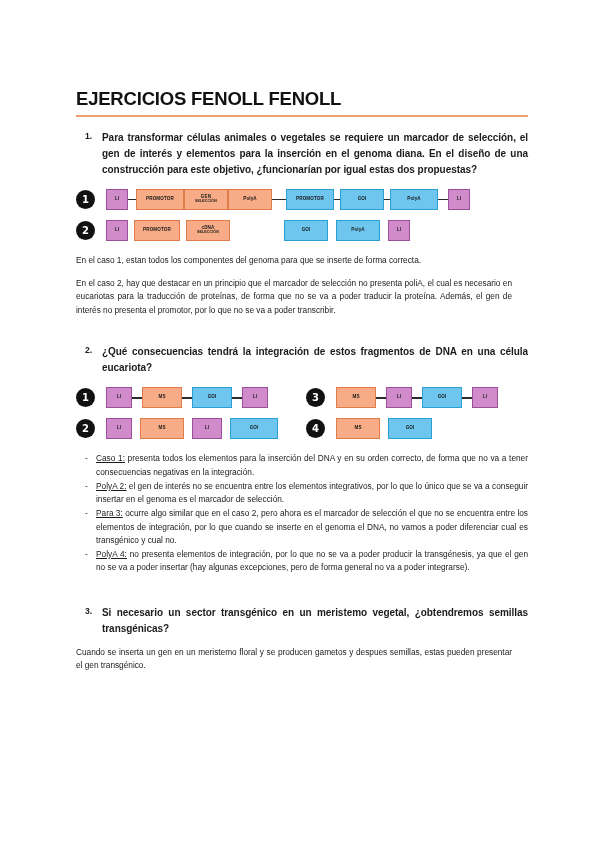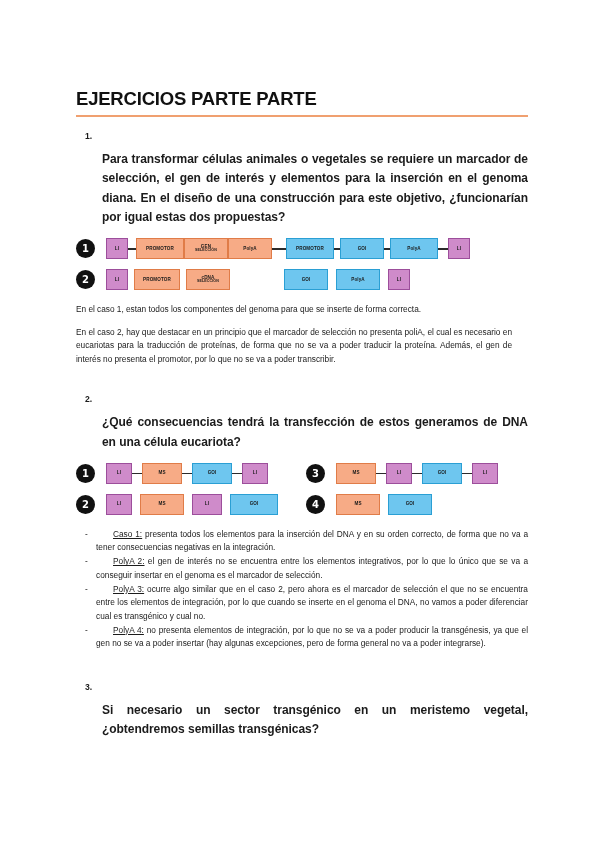--- a/index.html
+++ b/index.html
@@ -51,26 +51,25 @@
   .q-num {
     width: 26px;
     flex: 0 0 26px;
     font-size: 8.6px;
     font-weight: bold;
     line-height: 1.62;
     padding-left: 9px;
   }
   .q-text {
     flex: 1;
-    font-size: 12px;
+    font-size: 10px;
     font-weight: bold;
     line-height: 1.62;
     text-align: justify;
     letter-spacing: -0.05px;
-    margin-top: 20px;
   }
 
   
   .para {
     font-size: 8.3px;
     line-height: 1.62;
     text-align: justify;
     margin: 0 16px 9px 0;
     letter-spacing: -0.02px;
   }
@@ -91,21 +90,20 @@
   }
   .dash-body {
     flex: 1;
     font-size: 8.3px;
     line-height: 1.62;
     text-align: justify;
   }
   .case-label {
     text-decoration: underline;
     white-space: nowrap;
-    margin-left: 17px;
   }
 
   
   .diagram-block { margin: 4px 0 10px 0; }
   .diagram-row {
     display: flex;
     align-items: center;
     height: 27px;
     margin-bottom: 4px;
   }
@@ -175,21 +173,21 @@
   .g54 { width: 54px; }
   .spacer-md { height: 18px; }
   .spacer-lg { height: 30px; }
 </style>
 </head>
 <body>
 
 <div class="page">
   <div class="content">
 
-    <h1 class="doc-title">EJERCICIOS PARTE PARTE</h1>
+    <h1 class="doc-title">EJERCICIOS FENOLL FENOLL</h1>
     <div class="title-rule"></div>
 
     <div class="q-item">
       <div class="q-num">1.</div>
       <div class="q-text">Para transformar células animales o vegetales se requiere un marcador de selección, el gen de interés y elementos para la inserción en el genoma diana. En el diseño de una construcción para este objetivo, ¿funcionarían por igual estas dos propuestas?</div>
     </div>
 
     <div class="diagram-block">
 
       <div class="diagram-row">
@@ -235,21 +233,21 @@
       </div>
     </div>
 
     <p class="para">En el caso 1, estan todos los componentes del genoma para que se inserte de forma correcta.</p>
     <p class="para">En el caso 2, hay que destacar en un principio que el marcador de selección no presenta poliA, el cual es necesario en eucariotas para la traducción de proteínas, de forma que no se va a poder traducir la proteína. Además, el gen de interés no presenta el promotor, por lo que no se va a poder transcribir.</p>
 
     <div class="spacer-md"></div>
 
     <div class="q-item">
       <div class="q-num">2.</div>
-      <div class="q-text">¿Qué consecuencias tendrá la transfección de estos generamos de DNA en una célula eucariota?</div>
+      <div class="q-text">¿Qué consecuencias tendrá la integración de estos fragmentos de DNA en una célula eucariota?</div>
     </div>
 
     <div class="diagram-block">
 
       <div class="diagram-row pairrow">
         <div class="row-half left">
           <div class="circle-num">1</div>
           <div class="gbox purple w26">LI</div>
           <div class="connector c10"></div>
           <div class="gbox orange w40">MS</div>
@@ -297,31 +295,32 @@
         <div class="dash-body"><span class="case-label">Caso 1:</span><span> presenta todos los elementos para la inserción del DNA y en su orden correcto, de forma que no va a tener consecuencias negativas en la integración.</span></div>
       </div>
 
       <div class="dash-item">
         <div class="dash-mark">-</div>
         <div class="dash-body"><span class="case-label">PolyA 2:</span><span> el gen de interés no se encuentra entre los elementos integrativos, por lo que lo único que se va a conseguir insertar en el genoma es el marcador de selección.</span></div>
       </div>
 
       <div class="dash-item">
         <div class="dash-mark">-</div>
-        <div class="dash-body"><span class="case-label">PolyA 3:</span><span> ocurre algo similar que en el caso 2, pero ahora es el marcador de selección el que no se encuentra entre los elementos de integración, por lo que cuando se inserte en el genoma el DNA, no vamos a poder diferenciar cual es transgénico y cual no.</span></div>
+        <div class="dash-body"><span class="case-label">Para 3:</span><span> ocurre algo similar que en el caso 2, pero ahora es el marcador de selección el que no se encuentra entre los elementos de integración, por lo que cuando se inserte en el genoma el DNA, no vamos a poder diferenciar cual es transgénico y cual no.</span></div>
       </div>
 
       <div class="dash-item">
         <div class="dash-mark">-</div>
         <div class="dash-body"><span class="case-label">PolyA 4:</span><span> no presenta elementos de integración, por lo que no se va a poder producir la transgénesis, ya que el gen no se va a poder insertar (hay algunas excepciones, pero de forma general no va a poder integrarse).</span></div>
       </div>
     </div>
 
     <div class="spacer-lg"></div>
 
     <div class="q-item">
       <div class="q-num">3.</div>
       <div class="q-text">Si necesario un sector transgénico en un meristemo vegetal, ¿obtendremos semillas transgénicas?</div>
     </div>
 
+    <p class="para">Cuando se inserta un gen en un meristemo floral y se producen gametos y despues semillas, estas pueden presentar el gen transgénico.</p>
 
   </div>
 </div>
 
 </body></html>

